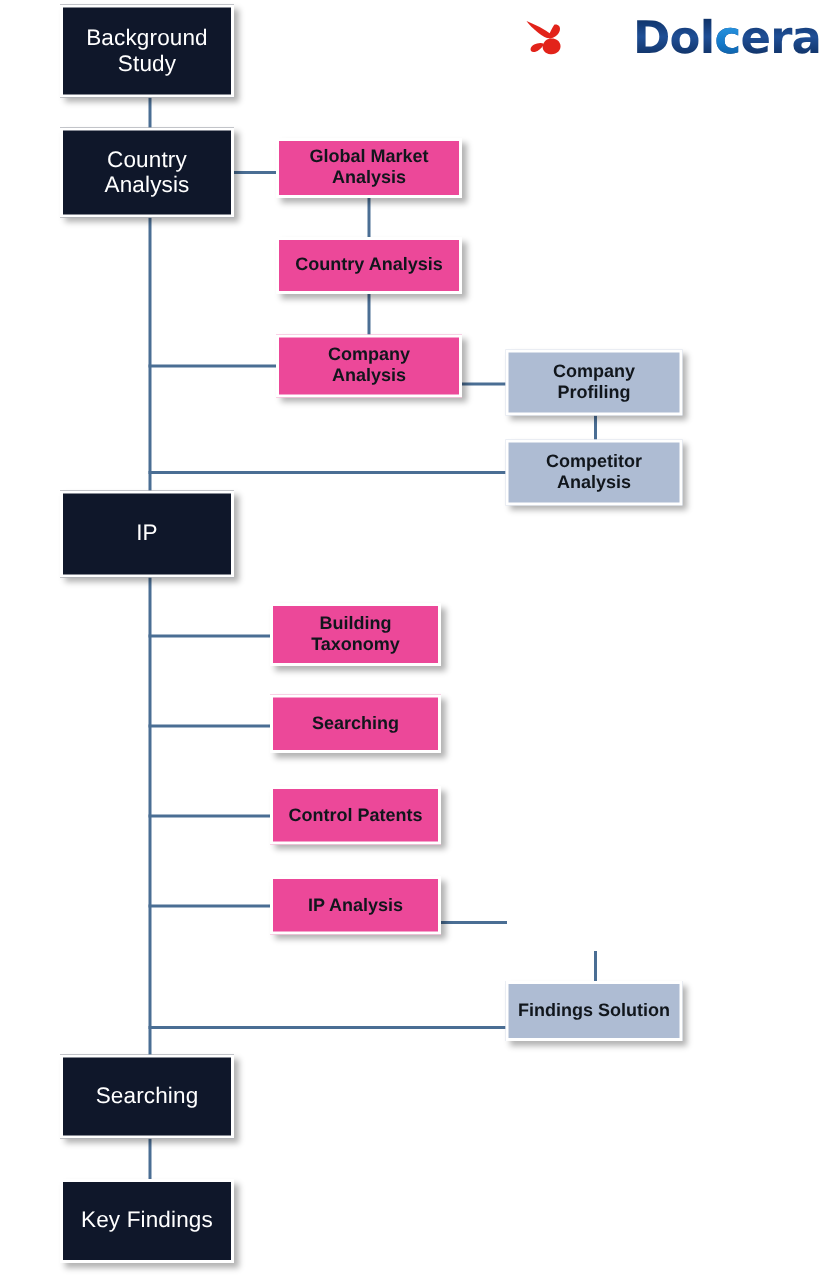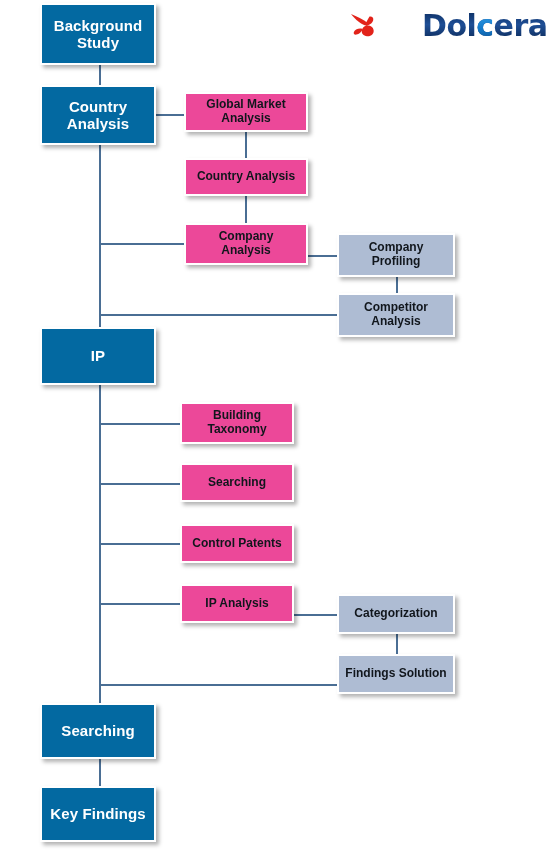--- a/index.html
+++ b/index.html
@@ -39,23 +39,23 @@
     justify-content: center;
     text-align: center;
     border: 2px solid #ffffff;
     box-shadow: 3px 3px 4px rgba(0,0,0,0.30);
     line-height: 1.15;
     white-space: pre-line;
     user-select: none;
   }
 
   .node.primary {
-    background: #0369a1;
+    background: #0f172a;
     color: #ffffff;
-    font-weight: bold;
+    font-weight: normal;
     font-size: 15px;
     letter-spacing: 0.1px;
   }
 
   .node.secondary {
     background: #ec4899;
     color: #11161c;
     font-weight: bold;
     font-size: 12px;
   }
@@ -166,21 +166,20 @@
 
   <div class="node secondary" style="left:180px; top:402px; width:114px; height:42px;">Building
 Taxonomy</div>
 
   <div class="node secondary" style="left:180px; top:463px; width:114px; height:39px;">Searching</div>
 
   <div class="node secondary" style="left:180px; top:584px; width:114px; height:39px;">IP Analysis</div>
 
   <div class="node secondary" style="left:180px; top:524px; width:114px; height:39px;">Control Patents</div>
 
-  <div class="node tertiary" style="left:337px; top:594px; width:118px; height:40px;">Categorization</div>
 
   <div class="node tertiary" style="left:337px; top:654px; width:118px; height:40px;">Findings  Solution</div>
 
   <div class="node primary" style="left:40px; top:703px; width:116px; height:56px;">Searching</div>
 
   <div class="node primary" style="left:40px; top:786px; width:116px; height:56px;">Key Findings</div>
 
   <div id="logo">
     <svg id="logo-mark" viewBox="0 0 34 32">
       <g fill="#E2231A">

